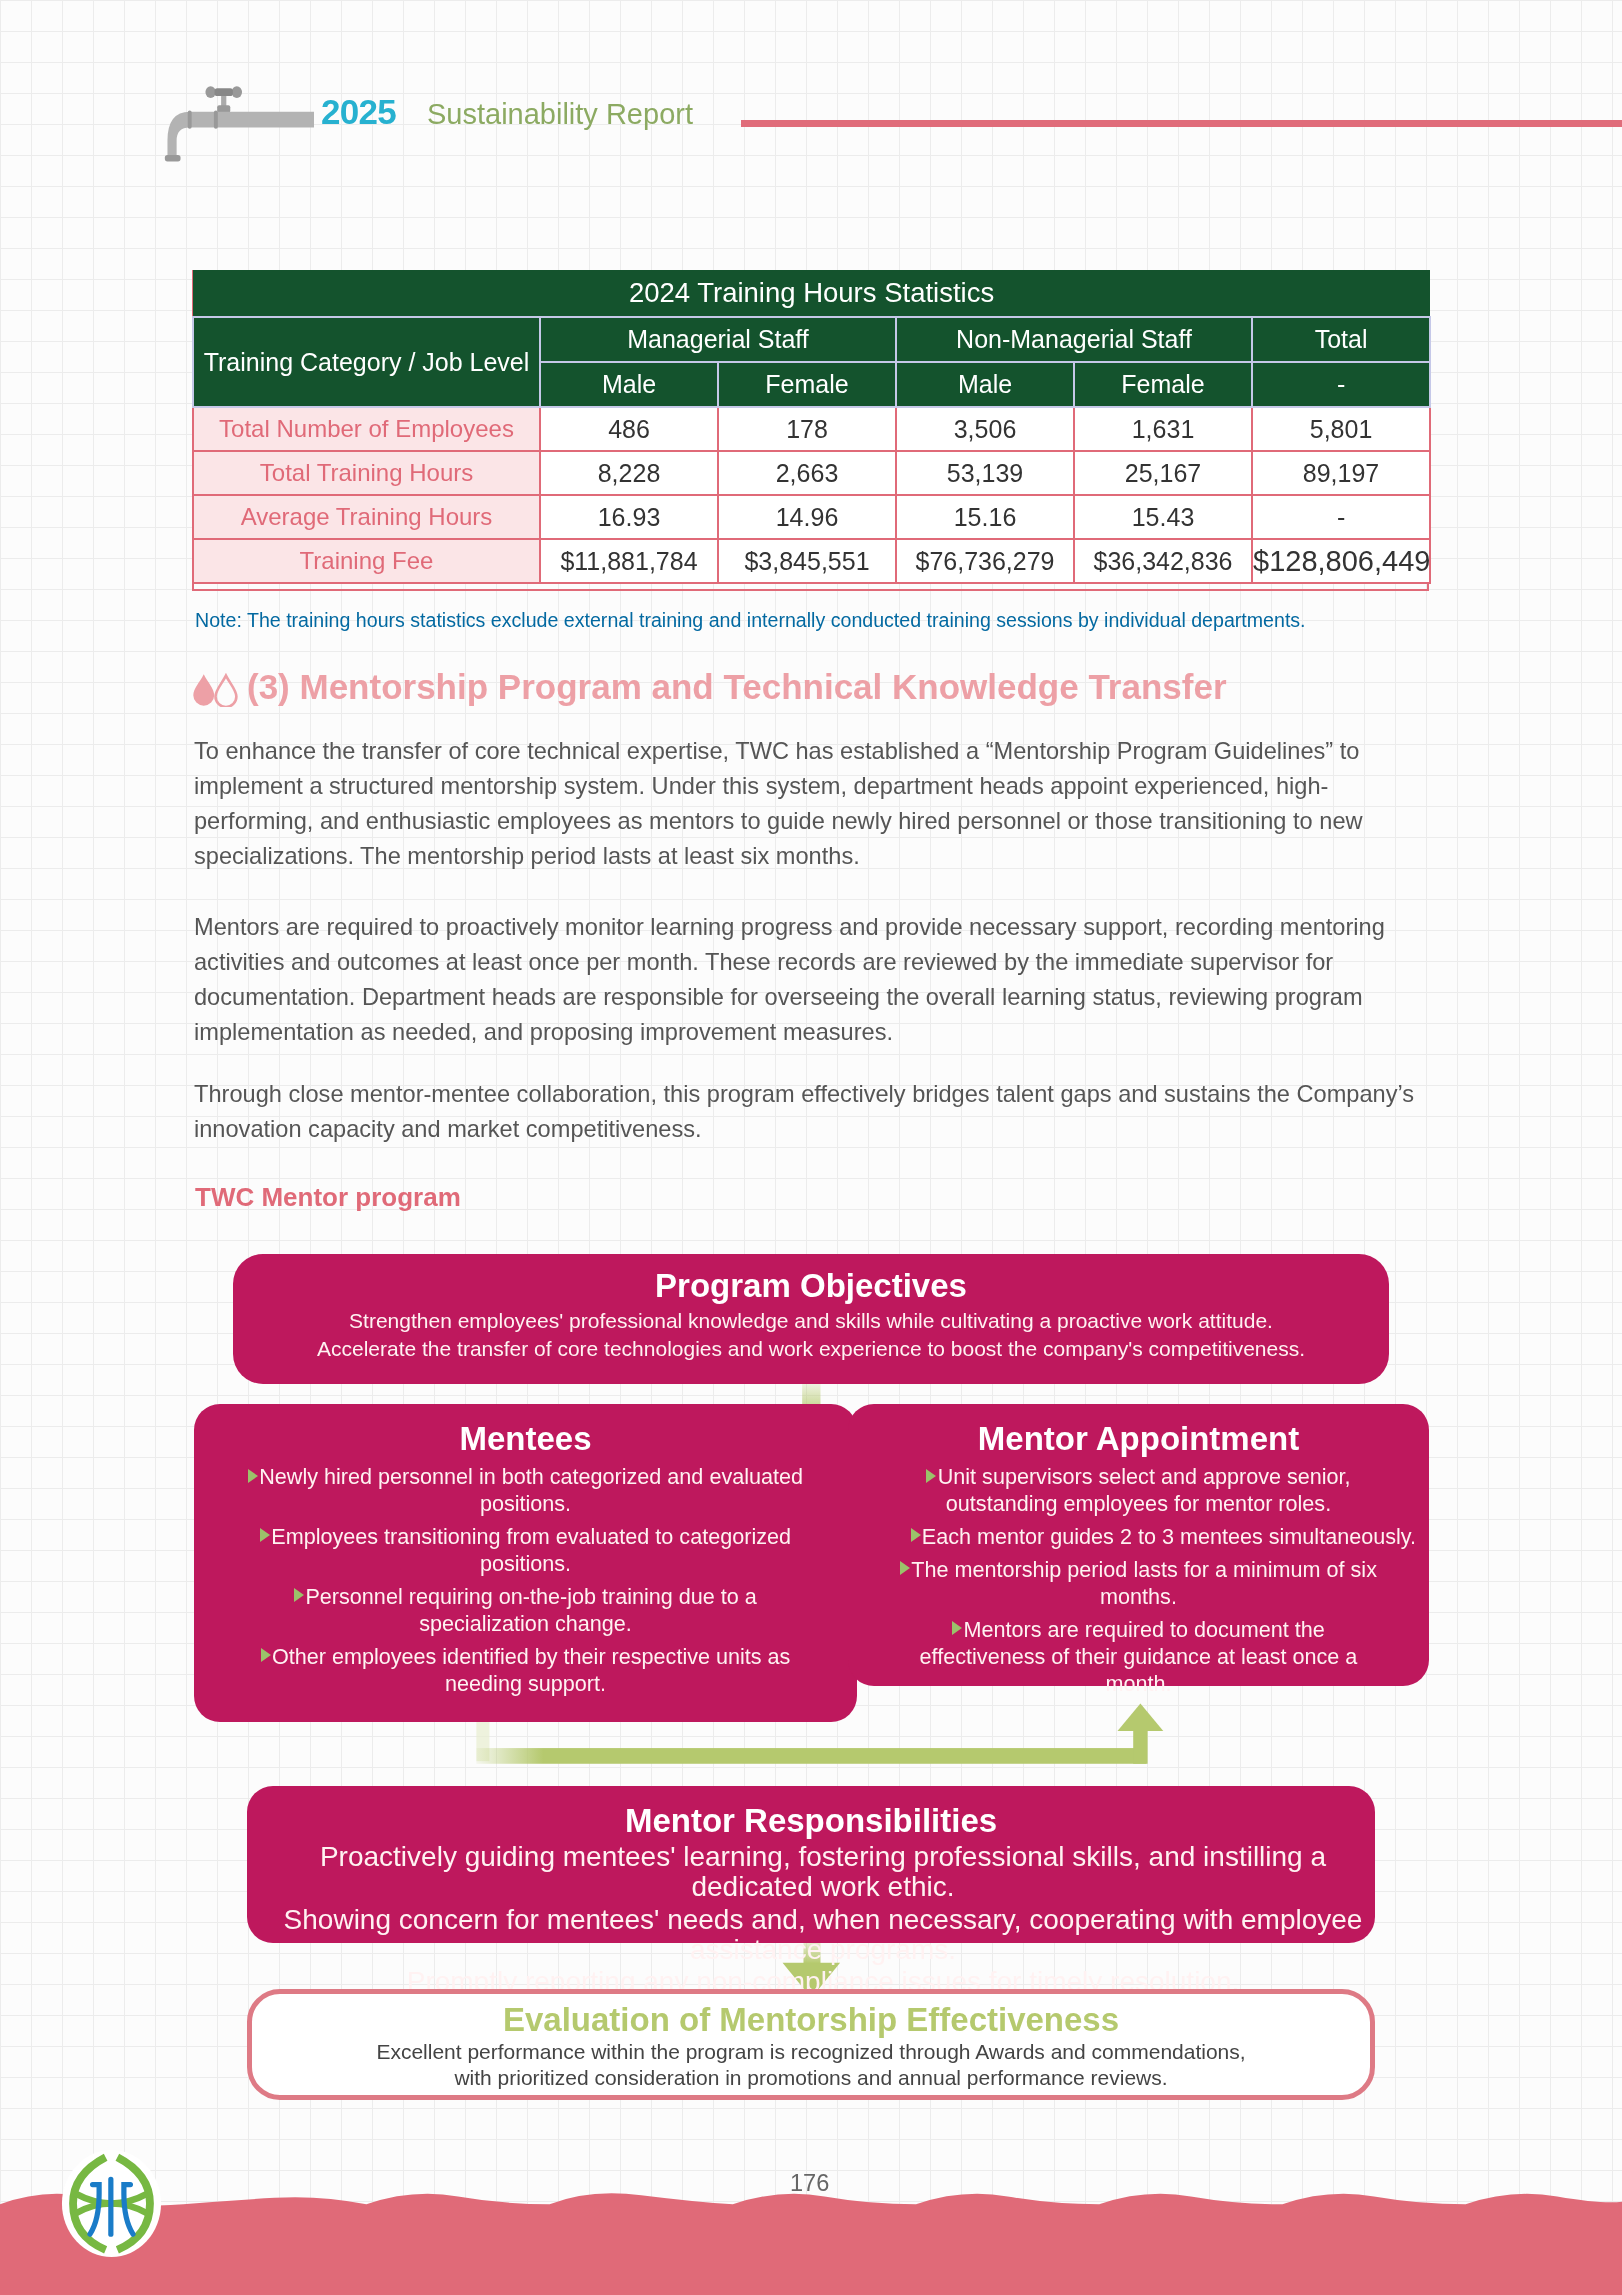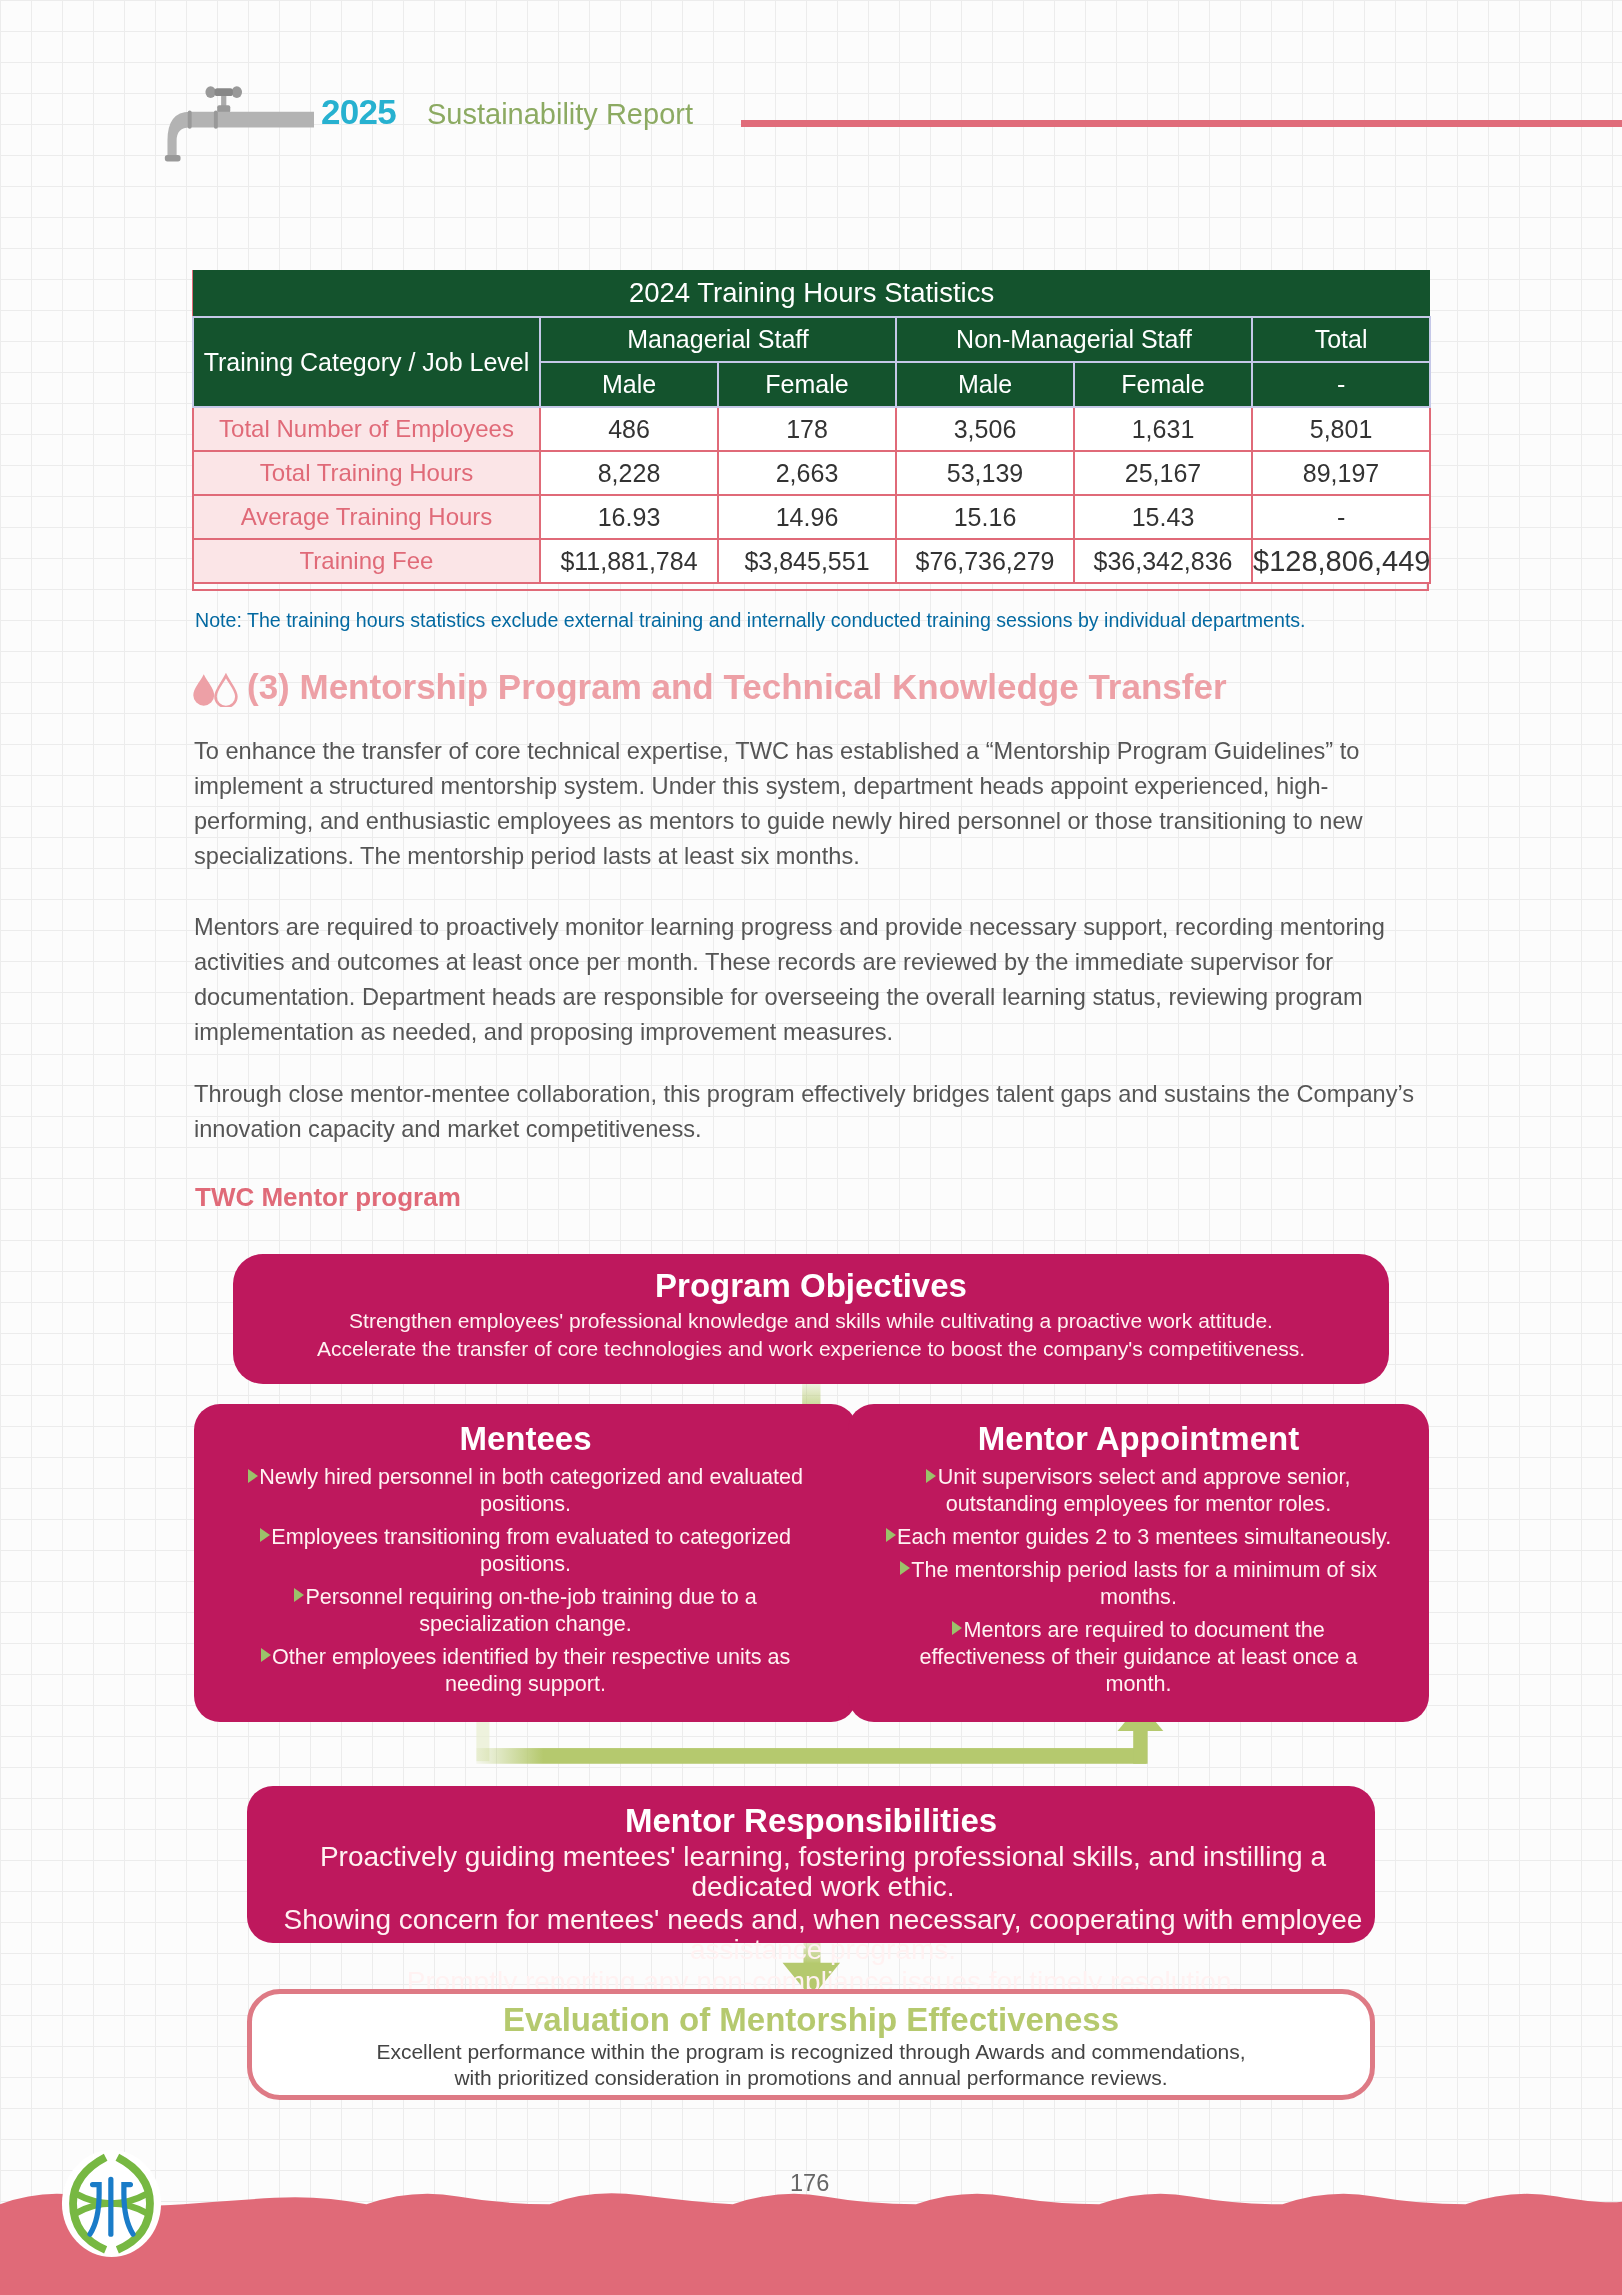--- a/index.html
+++ b/index.html
@@ -44,21 +44,21 @@
   .sub-title { left:195px; top:1182px; font-size:26px; font-weight:bold; color:#e06a78; }
 
   
   .box { position:absolute; background:#be185d; color:#fff; text-align:center; border-radius:26px; }
   .box .bt { font-size:33px; font-weight:bold; }
   .box .bl { font-size:21px; line-height:26px; color:#fff2f2; }
   .obj { left:233px; top:1254px; width:1156px; height:130px; border-radius:30px; }
   .obj .bt { margin-top:13px; }
   .obj .bl { margin-top:2.6px; }
   .mentees { left:194px; top:1404px; width:663px; height:318px; }
-  .appoint { left:848px; top:1404px; width:581px; height:318px; }
+  .appoint { left:848px; top:1404px; width:581px; height:282px; }
   .mentees .bt, .appoint .bt { margin-top:15.7px; margin-bottom:5.2px; }
   .li { font-size:21.6px; line-height:27px; color:#fff2f2; margin:0 39px 5.9px; }
   .tri { display:inline-block; width:0; height:0; border-top:7.2px solid transparent; border-bottom:7.2px solid transparent; border-left:10.5px solid #9bc26a; margin-right:1.3px; vertical-align:1.3px; }
   .resp { left:247px; top:1786px; width:1128px; height:157px; }
   .resp .bt { margin-top:15.7px; }
   .resp .bl { line-height:30px; font-size:28px; margin-top:2.6px;margin-left:24px; }
   .eval { left:247px; top:1989px; width:1128px; height:111px; border:5.2px solid #de7a85; border-radius:33px; background:#fff; box-sizing:border-box; text-align:center; }
   .eval .bt { font-size:33px; font-weight:bold; color:#b5c96e; margin-top:6.5px; }
   .eval .bl { font-size:21px; line-height:26px; color:#444; }
 
@@ -199,21 +199,21 @@
   <div class="bt">Mentees</div>
   <div class="li"><span class="tri"></span><span>Newly hired personnel in both categorized and evaluated positions.</span></div>
   <div class="li"><span class="tri"></span><span>Employees transitioning from evaluated to categorized positions.</span></div>
   <div class="li"><span class="tri"></span><span>Personnel requiring on-the-job training due to a specialization change.</span></div>
   <div class="li"><span class="tri"></span><span>Other employees identified by their respective units as needing support.</span></div>
 </div>
 
 <div class="box appoint">
   <div class="bt">Mentor Appointment</div>
   <div class="li"><span class="tri"></span><span>Unit supervisors select and approve senior, outstanding employees for mentor roles.</span></div>
-  <div class="li" style="margin:0 13px 5.9px;"><span class="tri"></span><span>Each mentor guides 2 to 3 mentees simultaneously.</span></div>
+  <div class="li" style="margin:0 13px 5.9px;text-align:right;"><span class="tri"></span><span>Each mentor guides 2 to 3 mentees simultaneously.</span></div>
   <div class="li"><span class="tri"></span><span>The mentorship period lasts for a minimum of six months.</span></div>
   <div class="li"><span class="tri"></span><span>Mentors are required to document the effectiveness of their guidance at least once a month.</span></div>
 </div>
 
 <div class="box resp">
   <div class="bt">Mentor Responsibilities</div>
   <div class="bl">Proactively guiding mentees' learning, fostering professional skills, and instilling a dedicated work ethic.</div>
   <div class="bl">Showing concern for mentees' needs and, when necessary, cooperating with employee assistance programs.</div>
   <div class="bl">Promptly reporting any non-compliance issues for timely resolution.</div>
 </div>

